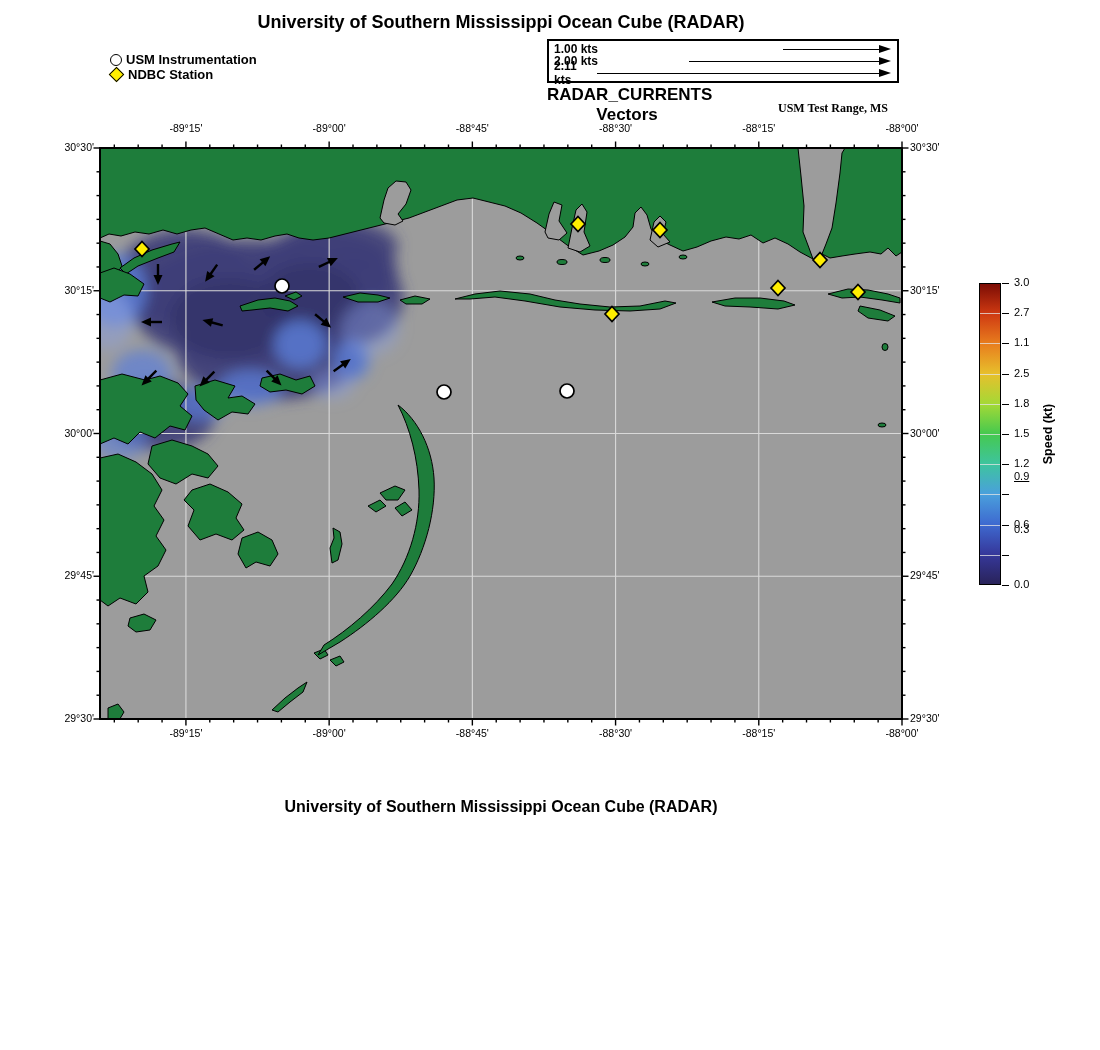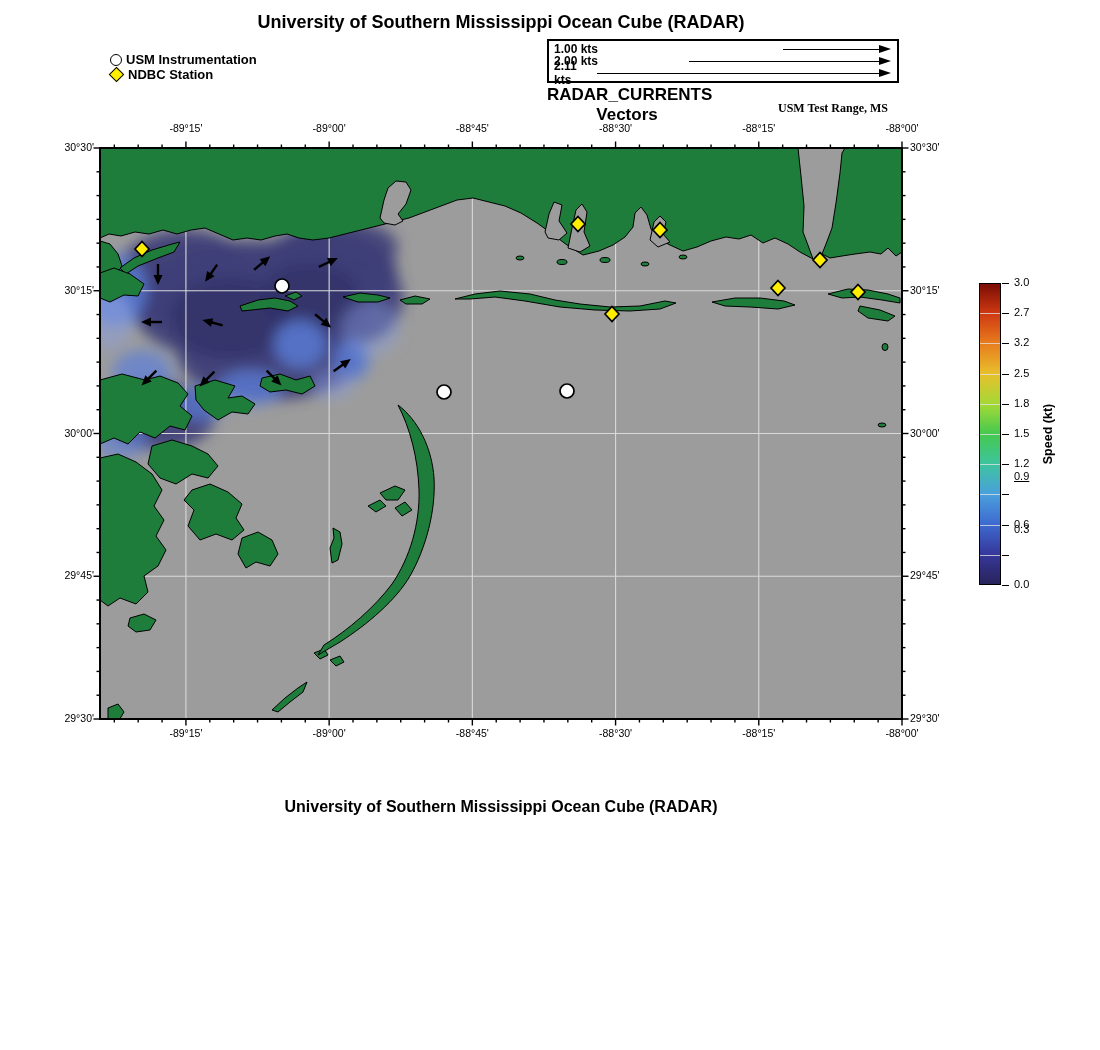--- a/index.html
+++ b/index.html
@@ -408,19 +408,19 @@
     <div class="cb-tick" style="top: 434px;"></div>
     <div class="cb-label" style="top: 427px;">1.5</div>
     <div class="cb-line" style="top: 403.8px;"></div>
     <div class="cb-tick" style="top: 403.8px;"></div>
     <div class="cb-label" style="top: 396.8px;">1.8</div>
     <div class="cb-line" style="top: 373.6px;"></div>
     <div class="cb-tick" style="top: 373.6px;"></div>
     <div class="cb-label" style="top: 366.6px;">2.5</div>
     <div class="cb-line" style="top: 343.4px;"></div>
     <div class="cb-tick" style="top: 343.4px;"></div>
-    <div class="cb-label" style="top: 336.4px;">3.2</div>
+    <div class="cb-label" style="top: 336.4px;">1.1</div>
     <div class="cb-line" style="top: 313.2px;"></div>
     <div class="cb-tick" style="top: 313.2px;"></div>
     <div class="cb-label" style="top: 306.2px;">2.7</div>
     <div class="cb-tick" style="top: 283px;"></div>
     <div class="cb-label" style="top: 276px;">3.0</div>
   </div>
 
 </body></html>

